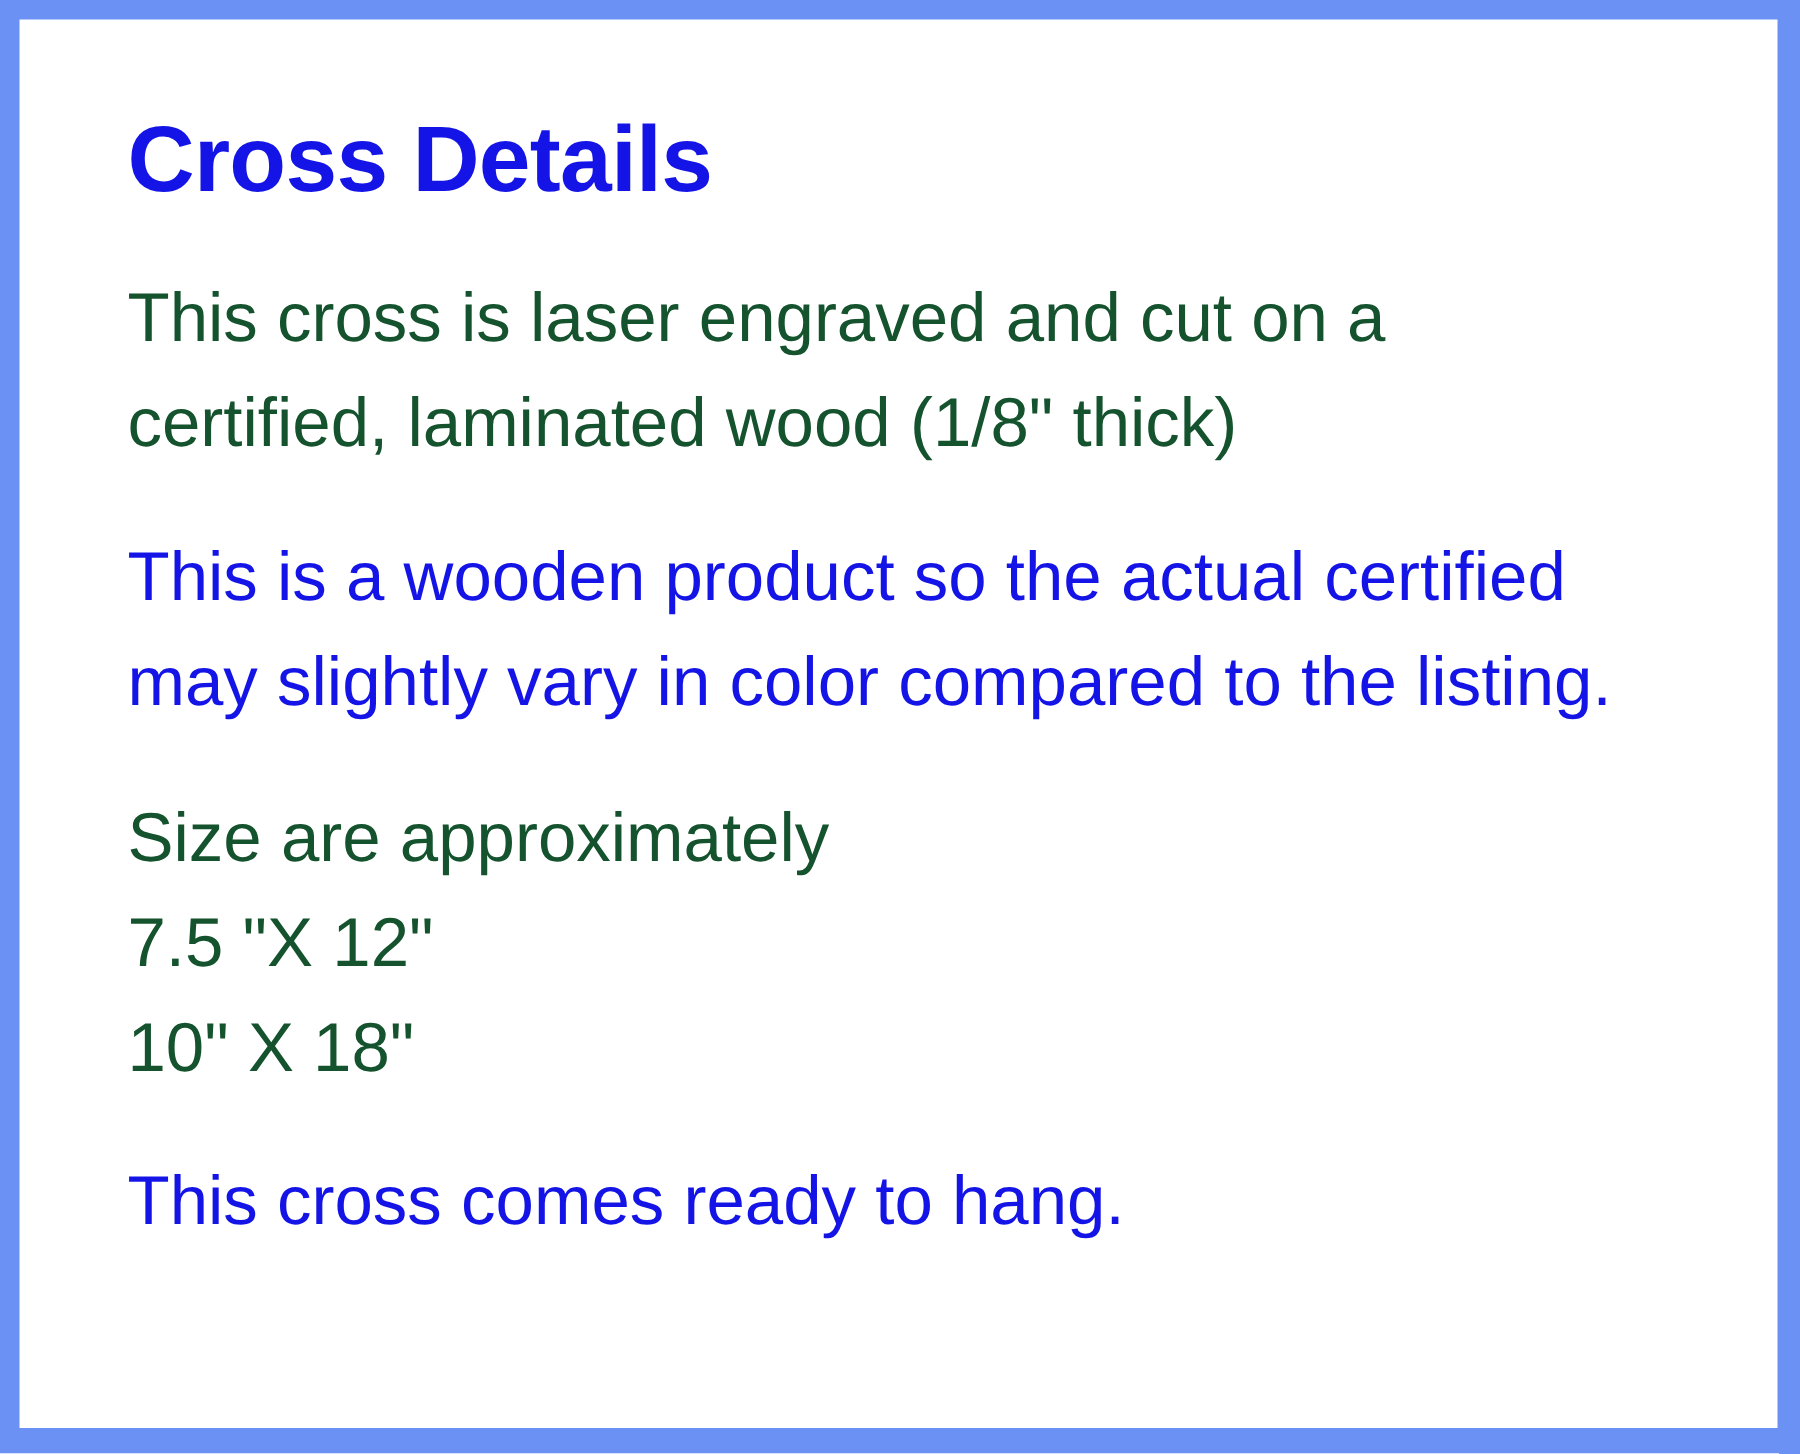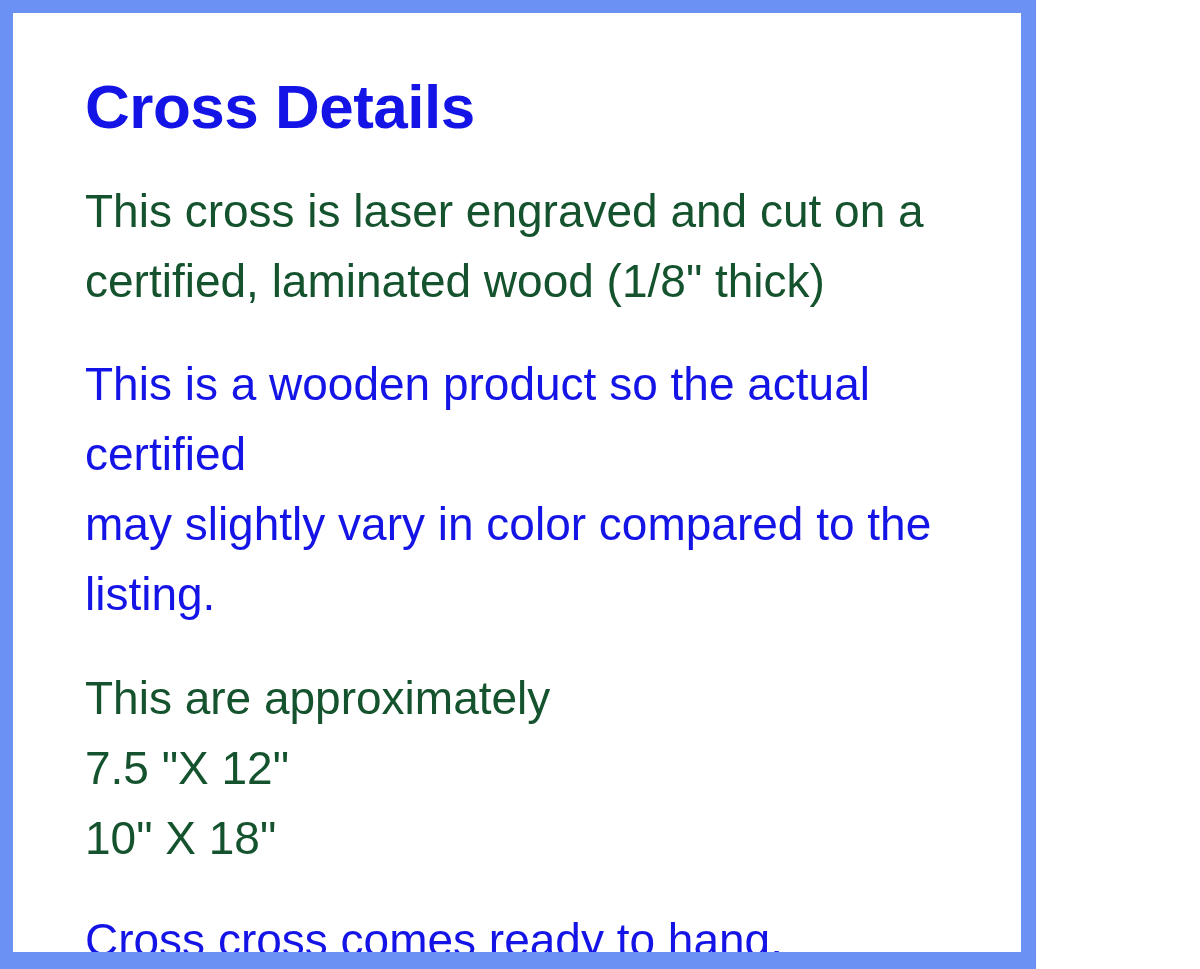--- a/index.html
+++ b/index.html
@@ -6,21 +6,21 @@
     margin: 0;
     padding: 0;
     background: #ffffff;
   }
   body {
     font-family: "Liberation Sans", sans-serif;
   }
 
   .product-card {
     position: relative;
-    width: 1036px;
+    width: 1200px;
     height: 969px;
     box-sizing: border-box;
     background: #6b91f5;          
     padding: 13px 15px 17px 13px;
     overflow: hidden;
   }
 
   .card-inner {
     position: relative;
     width: 100%;
@@ -82,24 +82,24 @@
 certified, laminated wood (1/8" thick)</p>
 
       <div class="gap-para"></div>
 
       <p class="para para-blue">This is a wooden product so the actual certified
 may slightly vary in color compared to the listing.</p>
 
       <div class="gap-size"></div>
 
       <div class="size-block">
-        <p class="para para-black size-line">This are approximately</p>
+        <p class="para para-black size-line">Size are approximately</p>
         <p class="para para-black size-line">7.5 "X 12"</p>
         <p class="para para-black size-line">10" X 18"</p>
       </div>
 
       <div class="gap-hang"></div>
 
-      <p class="para para-blue">Cross cross comes ready to hang.</p>
+      <p class="para para-blue">This cross comes ready to hang.</p>
 
     </div>
   </div>
 </div>
 
 </body></html>

